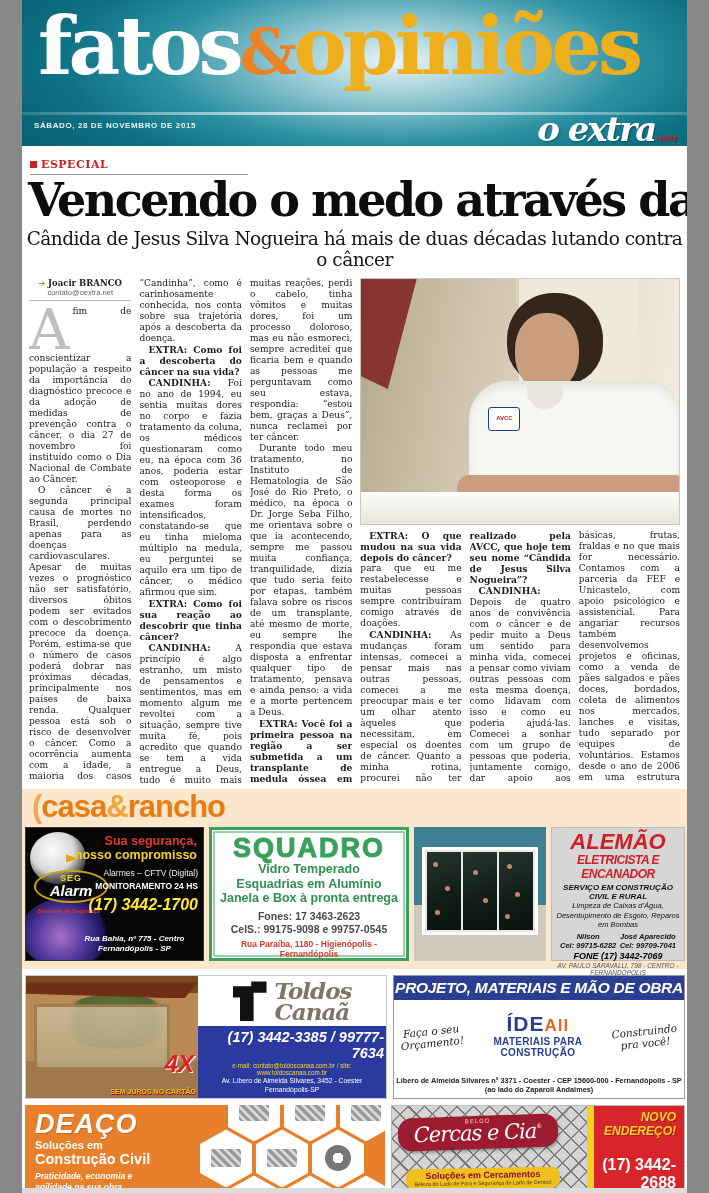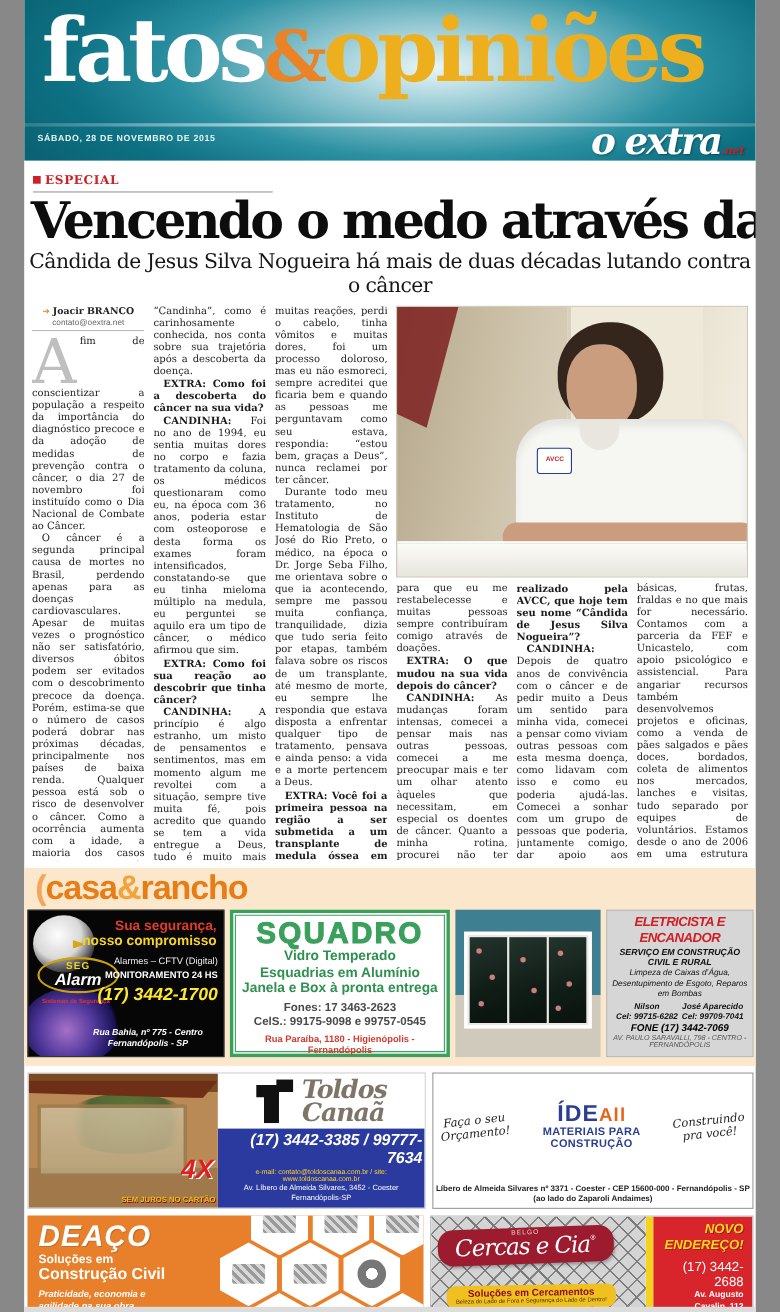--- a/index.html
+++ b/index.html
@@ -181,21 +181,21 @@
   .ce-name{color:#fff;font-style:italic;font-size:21px;line-height:.9;letter-spacing:-1px;}
   .ce-reg{color:#fff;font-size:6px;vertical-align:top;}
   .ce-yellow{position:absolute;left:14px;top:62px;width:150px;background:#f0c020;border-radius:8px;
     text-align:center;padding:2px 2px 3px;transform:rotate(-1deg);}
   .ce-y1{color:#8a1020;font-weight:bold;font-size:9px;font-family:"Liberation Sans",sans-serif;}
   .ce-y2{color:#4a3a08;font-size:5.4px;font-family:"Liberation Sans",sans-serif;}
   .ce-stripe{width:7px;background:#f3d31d;}
   .ce-red{flex:1;background:#d8252c;color:#fff;font-family:"Liberation Sans",sans-serif;position:relative;
     text-align:right;padding:4px 8px;box-sizing:border-box;}
   .ce-new{color:#ffd51e;font-weight:900;font-style:italic;font-size:12px;text-shadow:1px 1px 0 rgba(0,0,0,.25);}
-  .ce-phone{font-weight:normal;font-size:12px;margin-top:6px;}
+  .ce-phone{font-weight:bold;font-size:16px;margin-top:18px;}
   .ce-a1,.ce-a2{font-weight:bold;font-size:7.8px;line-height:1.3;}
   .ce-fb{display:flex;justify-content:flex-end;align-items:center;gap:3px;font-size:7px;font-weight:bold;margin-top:2px;}
 
   .bottom-strip{position:absolute;left:0;right:0;bottom:0;height:5px;background:#dcdcdc;}
 </style>
 </head>
 <body>
 
 <div class="page">
 
@@ -250,22 +250,22 @@
         <div class="ph-face"></div>
         <div class="ph-shirt"></div>
         <div class="ph-collar"></div>
         <div class="ph-badge">AVCC</div>
         <div class="ph-arm"></div>
         <div class="ph-table"></div>
       </div>
       <div class="sub-cols">
         <div class="acol">
             <div class="col-paras">
+              <p class="para question">EXTRA: O que mudou na sua vida depois do câncer?</p>
               <p class="para normal noindent">para que eu me restabelecesse e muitas pessoas sempre contribuíram comigo através de doações.</p>
-              <p class="para question">EXTRA: O que mudou na sua vida depois do câncer?</p>
               <p class="para answer"><b>CANDINHA: </b>As mudanças foram intensas, comecei a pensar mais nas outras pessoas, comecei a me preocupar mais e ter um olhar atento àqueles que necessitam, em especial os doentes de câncer. Quanto a minha rotina, procurei não ter muitas mudanças, apenas novos cuidados, mas em momento algum me achei o me fiz de coitada, nunca aceitei isso para mim, sempre lutei e vou lutar. Foi neste período de novas buscas que nasceu a AVCC (Associação de Voluntários no Combate ao Câncer).</p>
             </div>
           </div>
         <div class="acol">
             <div class="col-paras">
               <p class="para question noindent">realizado pela AVCC, que hoje tem seu nome “Cândida de Jesus Silva Nogueira”?</p>
               <p class="para answer"><b>CANDINHA: </b>Depois de quatro anos de convivência com o câncer e de pedir muito a Deus um sentido para minha vida, comecei a pensar como viviam outras pessoas com esta mesma doença, como lidavam com isso e como eu poderia ajudá-las. Comecei a sonhar com um grupo de pessoas que poderia, juntamente comigo, dar apoio aos pacientes de câncer, busquei ajuda na Igreja Católica e fui convidando pessoas para participarem comigo. A AVCC nasceu em fevereiro de 1998 sob as bênçãos de Deus e a boa vontade dos homens e mulheres.</p>
             </div>
           </div>
         <div class="acol">
@@ -327,20 +327,21 @@
             </div>
           <div class="gl-pane">
               <i style="left:8px;top:12px"></i>
               <i style="left:16px;top:40px"></i>
               <i style="left:6px;top:62px"></i>
             </div>
         </div>
       </div>
 
       <div class="ad-alemao">
+        <div class="al-name">ALEMÃO</div>
         <div class="al-sub">ELETRICISTA E ENCANADOR</div>
         <div class="al-l1">SERVIÇO EM CONSTRUÇÃO CIVIL E RURAL</div>
         <div class="al-l2">Limpeza de Caixas d’Água, Desentupimento de Esgoto, Reparos em Bombas</div>
         <div class="al-contacts">
           <span><span>Nilson</span><br><span>Cel: 99715-6282</span></span>
           <span><span>José Aparecido</span><br><span>Cel: 99709-7041</span></span>
         </div>
         <div class="al-fone">FONE (17) 3442-7069</div>
         <div class="al-addr">AV. PAULO SARAVALLI, 798 - CENTRO - FERNANDÓPOLIS</div>
       </div>
@@ -367,20 +368,21 @@
           <div class="to-phone">(17) 3442-3385 / 99777-7634</div>
           <div class="to-mail">e-mail: contato@toldoscanaa.com.br / site: www.toldoscanaa.com.br</div>
           <div class="to-addr">
             <span>Av. Líbero de Almeida Silvares, 3452 - Coester</span><br><span>Fernandópolis-SP</span>
           </div>
         </div>
       </div>
     </div>
 
     <div class="ad-ide">
+      <div class="ide-head">PROJETO, MATERIAIS E MÃO DE OBRA</div>
       <div class="ide-mid">
         <div class="ide-script">
           <span>Faça o seu</span><br><span>Orçamento!</span>
         </div>
         <div class="ide-logo">
           <span class="l1">ÍDE</span><span class="l2">All</span>
           <div class="sub">MATERIAIS PARA CONSTRUÇÃO</div>
         </div>
         <div class="ide-script">
           <span>Construindo</span><br><span>pra você!</span>

